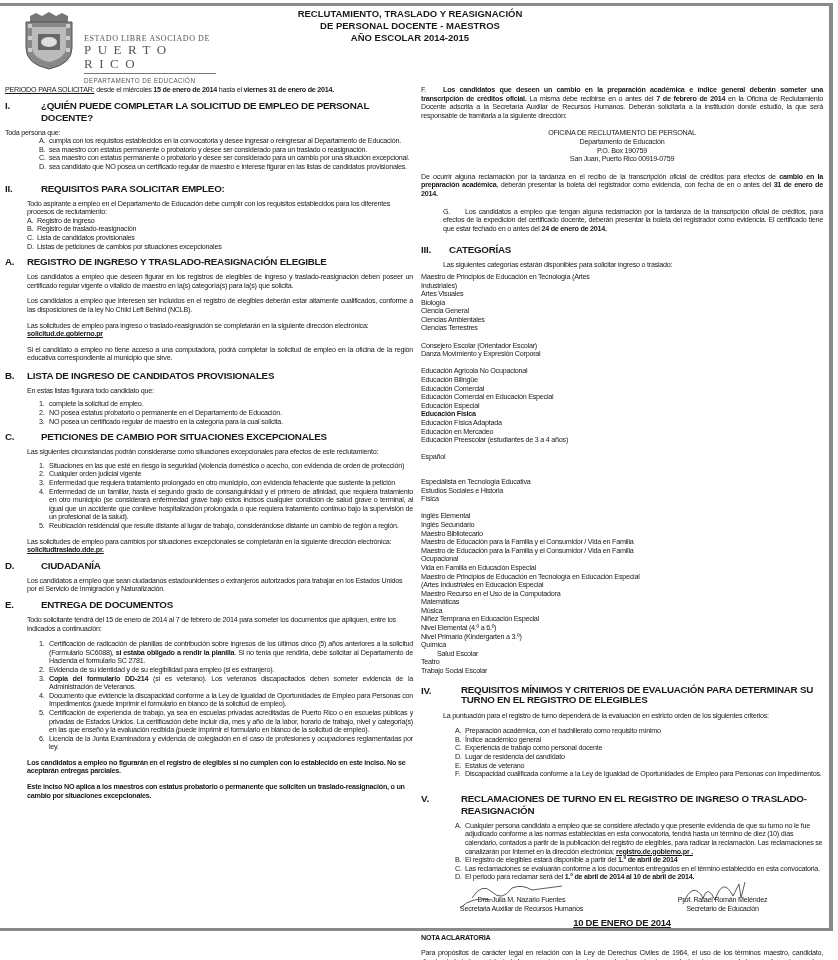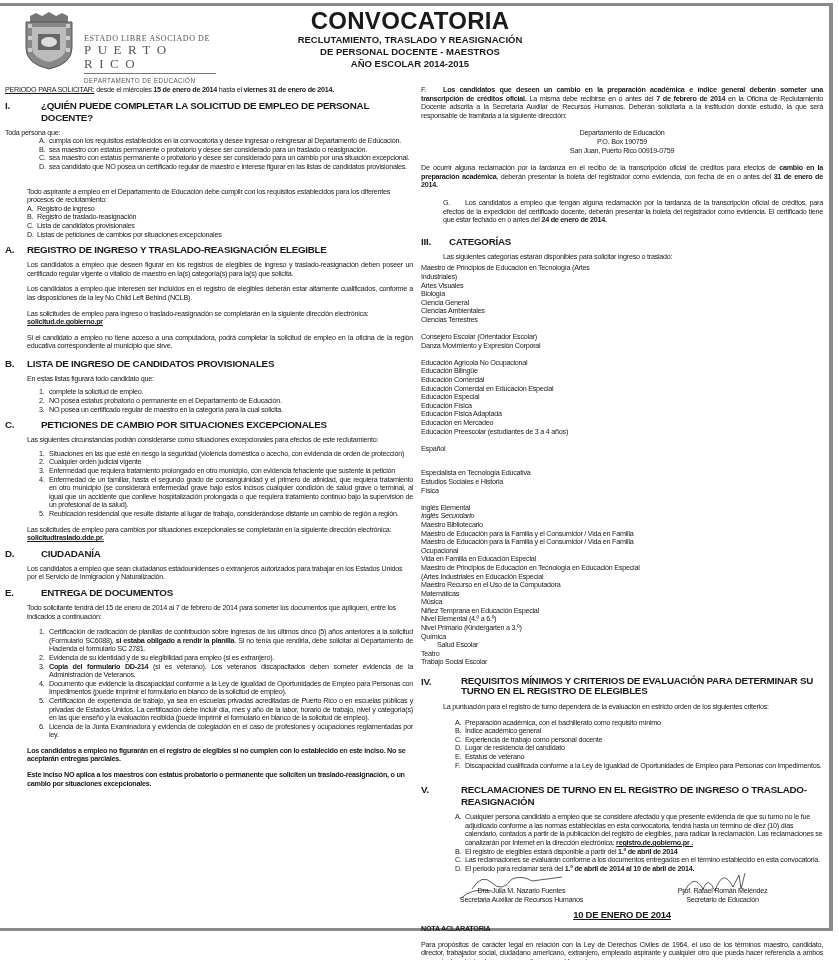--- a/index.html
+++ b/index.html
@@ -61,21 +61,20 @@
       <rect x="44" y="36" width="4" height="4" fill="#ccc"></rect>
   </svg>
 </div>
 <div class="logo-text">
   <div class="l1">ESTADO LIBRE ASOCIADO DE</div>
   <div class="l2">PUERTO RICO</div>
   <div class="rule"></div>
   <div class="l3">DEPARTAMENTO DE EDUCACIÓN</div>
 </div>
 <div class="title-block">
-  <div class="t1">CONVOCATORIA</div>
   <div class="t2">RECLUTAMIENTO, TRASLADO Y REASIGNACIÓN</div>
   <div class="t2">DE PERSONAL DOCENTE - MAESTROS</div>
   <div class="t2">AÑO ESCOLAR 2014-2015</div>
 </div>
 
 <div class="col left" style="top:86px;">
   <p class="p">
     <span class="u">PERIODO PARA SOLICITAR:</span><span> desde el miércoles </span><b>15 de enero de 2014</b><span> hasta el </span><b>viernes 31 de enero de 2014.</b>
   </p>
   <div class="sp5"></div>
@@ -97,20 +96,24 @@
     <li class="li">
         <span class="m">C.</span>
         <span class="tx">sea maestro con estatus permanente o probatorio y desee ser considerado para un cambio por una situación excepcional.</span>
       </li>
     <li class="li">
         <span class="m">D.</span>
         <span class="tx">sea candidato que NO posea un certificado regular de maestro e interese figurar en las listas de candidatos provisionales.</span>
       </li>
   </ul>
   <div class="sp11"></div>
+  <div class="h">
+      <span class="n">II.</span>
+      <span class="hl">REQUISITOS PARA SOLICITAR EMPLEO:</span>
+    </div>
   <div class="sp5"></div>
   <p class="p ind">Todo aspirante a empleo en el Departamento de Educación debe cumplir con los requisitos establecidos para los diferentes procesos de reclutamiento:</p>
   <ul class="ind">
     <li class="li">
         <span class="m">A.</span>
         <span class="tx">Registro de ingreso</span>
       </li>
     <li class="li">
         <span class="m">B.</span>
         <span class="tx">Registro de traslado-reasignación</span>
@@ -243,20 +246,21 @@
   <div class="sp7"></div>
   <p class="p ind" style="font-weight:bold">Este inciso NO aplica a los maestros con estatus probatorio o permanente que soliciten un traslado-reasignación, o un cambio por situaciones excepcionales.</p>
 </div>
 
 <div class="col right" style="top:86px;">
   <p class="p just">
     <span style="display:inline-block;width:22px">F.</span><b>Los candidatos que deseen un cambio en la preparación académica e índice general deberán someter una transcripción de créditos oficial.</b><span> La misma debe recibirse en o antes del </span><b>7 de febrero de 2014</b><span> en la Oficina de Reclutamiento Docente adscrita a la Secretaría Auxiliar de Recursos Humanos. Deberán solicitarla a la institución donde estudió, la que será responsable de tramitarla a la siguiente dirección:</span>
   </p>
   <div class="sp9"></div>
   <div class="center">
+    <div>OFICINA DE RECLUTAMIENTO DE PERSONAL</div>
     <div>Departamento de Educación</div>
     <div>P.O. Box 190759</div>
     <div>San Juan, Puerto Rico 00919-0759</div>
   </div>
   <div class="sp9"></div>
   <p class="p just">
     <span>De ocurrir alguna reclamación por la tardanza en el recibo de la transcripción oficial de créditos para efectos de </span><b>cambio en la preparación académica</b><span>, deberán presentar la boleta del registrador como evidencia, con fecha de en o antes del </span><b>31 de enero de 2014.</b>
   </p>
   <div class="sp9"></div>
   <p class="p just ind">
@@ -281,34 +285,34 @@
         <div style="min-height: 8.6px;">Ciencias Terrestres</div>
         <div style="min-height: 8.6px;"></div>
         <div style="min-height: 8.6px;">Consejero Escolar (Orientador Escolar)</div>
         <div style="min-height: 8.6px;">Danza Movimiento y Expresión Corporal</div>
         <div style="min-height: 8.6px;"></div>
         <div style="min-height: 8.6px;">Educación Agrícola No Ocupacional</div>
         <div style="min-height: 8.6px;">Educación Bilingüe</div>
         <div style="min-height: 8.6px;">Educación Comercial</div>
         <div style="min-height: 8.6px;">Educación Comercial en Educación Especial</div>
         <div style="min-height: 8.6px;">Educación Especial</div>
-        <div style="min-height: 8.6px;">Educación Física</div>
+        <div style="min-height: 8.6px; font-weight: bold;">Educación Física</div>
         <div style="min-height: 8.6px;">Educación Física Adaptada</div>
         <div style="min-height: 8.6px;">Educación en Mercadeo</div>
         <div style="min-height: 8.6px;">Educación Preescolar (estudiantes de 3 a 4 años)</div>
         <div style="min-height: 8.6px;"></div>
         <div style="min-height: 8.6px;">Español</div>
         <div style="min-height: 8.6px; margin-top: 16px;">Especialista en Tecnología Educativa</div>
         <div style="min-height: 8.6px;">Estudios Sociales e Historia</div>
       </div>
     <div class="c2" id="cat2">
         <div style="min-height: 8.6px;">Física</div>
         <div style="min-height: 8.6px;"></div>
         <div style="min-height: 8.6px;">Inglés Elemental</div>
-        <div style="min-height: 8.6px; font-style: italic;">Inglés Secundario</div>
+        <div style="min-height: 8.6px;">Inglés Secundario</div>
         <div style="min-height: 8.6px;">Maestro Bibliotecario</div>
         <div style="min-height: 8.6px;">Maestro de Educación para la Familia y el Consumidor / Vida en Familia</div>
         <div style="min-height: 8.6px;">Maestro de Educación para la Familia y el Consumidor / Vida en Familia</div>
         <div style="min-height: 8.6px;">Ocupacional</div>
         <div style="min-height: 8.6px;">Vida en Familia en Educación Especial</div>
         <div style="min-height: 8.6px;">Maestro de Principios de Educación en Tecnología en Educación Especial</div>
         <div style="min-height: 8.6px;">(Artes Industriales en Educación Especial</div>
         <div style="min-height: 8.6px;">Maestro Recurso en el Uso de la Computadora</div>
         <div style="min-height: 8.6px;">Matemáticas</div>
         <div style="min-height: 8.6px;">Música</div>

